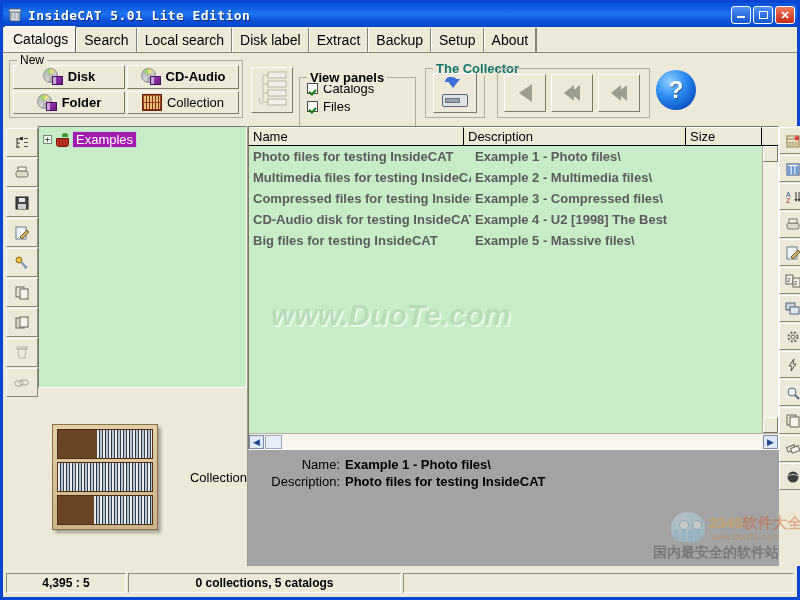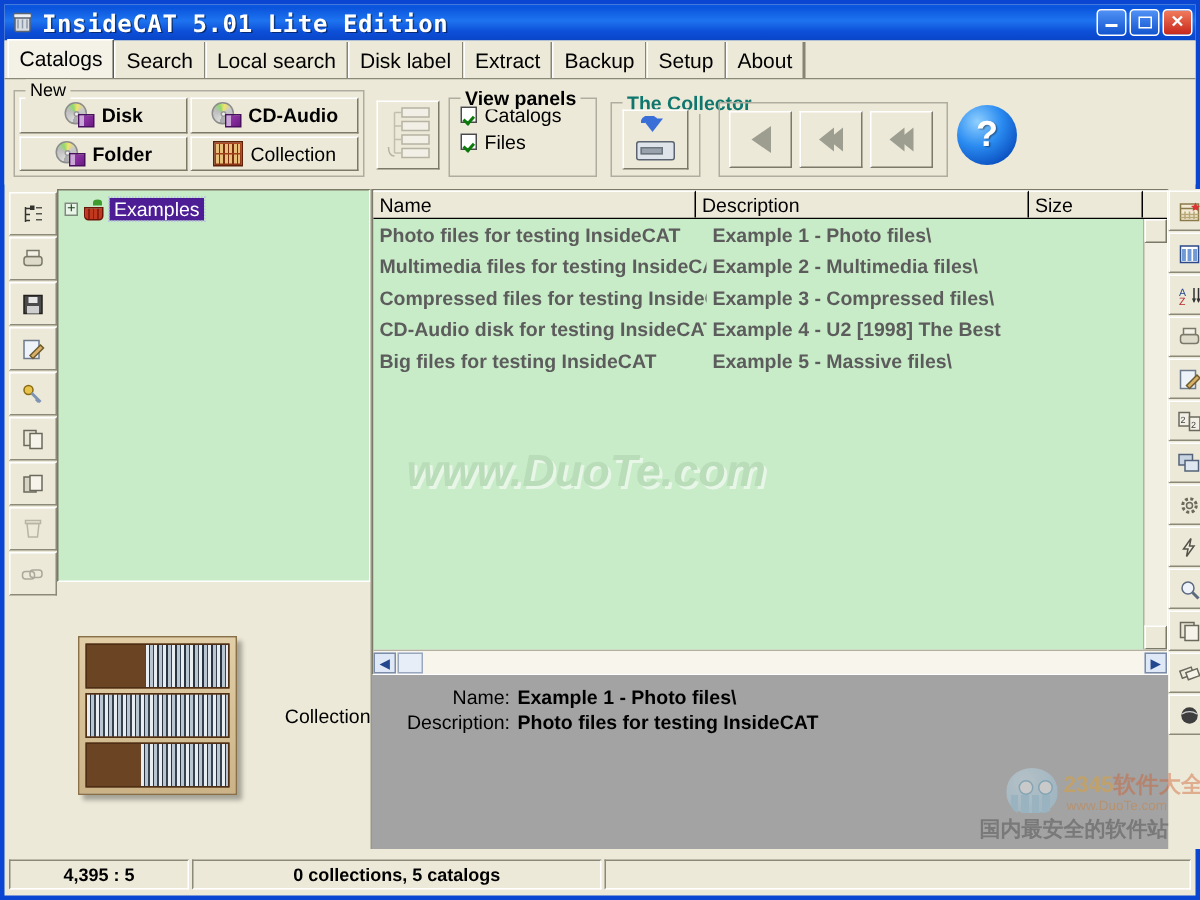--- a/index.html
+++ b/index.html
@@ -6,21 +6,21 @@
   body{width:800px;height:600px;overflow:hidden;font-family:"Liberation Sans",sans-serif;}
 
   #app{position:relative;width:800px;height:600px;box-sizing:border-box;
        border:3px solid #0b46d2;background:#ece9d8;}
 
   
   .titlebar{height:24px;width:100%;box-sizing:border-box;
     background:linear-gradient(180deg,#0a5ae0 0%,#0a53dc 8%,#1e74f0 45%,#0d4fd8 75%,#0845c8 100%);
     display:flex;align-items:center;padding:0 2px 0 4px;}
   .tb-icon{width:16px;height:16px;position:relative;flex:0 0 auto;margin-right:5px;}
-  .tb-title{color:#fff;font-size:16px;font-weight:bold;letter-spacing:.4px;
+  .tb-title{color:#fff;font-size:13px;font-weight:bold;letter-spacing:.4px;
     font-family:"DejaVu Sans Mono",monospace;text-shadow:1px 1px 0 rgba(0,0,0,.45);white-space:nowrap;}
   .tb-spacer{flex:1 1 auto;}
   .winbtns{display:flex;gap:2px;align-items:center;}
   .wbtn{width:20px;height:18px;border:1px solid #fff;border-radius:3px;
     display:flex;align-items:center;justify-content:center;box-sizing:border-box;}
   .wbtn.min{background:linear-gradient(180deg,#4f91f5,#1355cf);}
   .wbtn.max{background:linear-gradient(180deg,#4f91f5,#1355cf);}
   .wbtn.close{background:linear-gradient(180deg,#f07b5d,#c8281a);}
   .wgm{width:9px;height:8px;border:1.5px solid #fff;box-sizing:border-box;}
   .wgm.minl{border:none;border-bottom:2px solid #fff;height:5px;width:8px;}
@@ -70,21 +70,21 @@
   .ico-books:before{content:"";position:absolute;left:1px;right:1px;top:1px;height:6px;
     background:repeating-linear-gradient(90deg,#e8c07a 0 2px,#7a2f10 2px 3px);}
   .ico-books:after{content:"";position:absolute;left:1px;right:1px;top:8px;height:6px;
     background:repeating-linear-gradient(90deg,#e8c07a 0 2px,#7a2f10 2px 3px);}
 
   
   .treebtn{width:42px;height:46px;margin:14px 0 0 8px;background:#ece9d8;
     border:1px solid;border-color:#fff #7b7968 #7b7968 #fff;position:relative;box-sizing:border-box;}
 
   
-  #grp-view{width:99px;height:53px;margin-top:12px;}
+  #grp-view{width:117px;height:53px;margin-top:24px;}
   .chkline{display:flex;align-items:center;gap:5px;padding:3px 0 0 7px;font-size:13px;}
   .chk{width:11px;height:11px;background:#fff;border:1px solid #4a4a4a;position:relative;
     box-sizing:border-box;flex:0 0 auto;}
   .chk:after{content:"";position:absolute;left:2px;top:4px;width:3px;height:5px;
     border:solid #0a7a0a;border-width:0 2px 2px 0;transform:rotate(42deg);}
 
   
   #grp-coll{width:60px;height:50px;margin-top:15px;margin-left:9px;}
   .collbtn{width:44px;height:40px;margin:4px auto 0 auto;background:#ece9d8;
     border:1px solid;border-color:#fff #7b7968 #7b7968 #fff;position:relative;box-sizing:border-box;}
@@ -125,21 +125,21 @@
     border-color:#7b7968 #fff #fff #7b7968;box-sizing:border-box;padding:4px 0 0 4px;}
   .trow{display:flex;align-items:center;gap:3px;height:17px;}
   .exp{width:9px;height:9px;border:1px solid #7b8a7b;background:#e8f5e8;
     font-size:9px;line-height:7px;text-align:center;color:#204020;box-sizing:border-box;
     font-family:"DejaVu Sans Mono",monospace;}
   .basket{width:15px;height:14px;position:relative;flex:0 0 auto;}
   .basket .bsk{position:absolute;left:1px;bottom:0;width:13px;height:9px;
     background:repeating-linear-gradient(90deg,#c0391f 0 2px,#8e1f10 2px 3px);
     border:1px solid #6d1508;border-radius:0 0 3px 3px;box-sizing:border-box;}
   .basket .lf{position:absolute;left:7px;top:0;width:6px;height:4px;background:#3f9b2e;border-radius:50% 50% 0 0;}
-  .tlabel{background:#4c1d95;color:#fff;font-size:13px;padding:0 3px;line-height:15px;
+  .tlabel{background:#a21caf;color:#fff;font-size:13px;padding:0 3px;line-height:15px;
     outline:1px dotted #b8c4e0;}
 
   .shelfbox{flex:1 1 auto;background:#ece9d8;display:flex;align-items:center;padding-left:14px;}
   .shelf{width:120px;height:106px;background:linear-gradient(180deg,#e2cfa8,#cbb387);
     border:1px solid #8a7047;box-shadow:3px 3px 3px rgba(0,0,0,.3);position:relative;
     box-sizing:border-box;padding:4px;}
   .srow{height:30px;margin-bottom:3px;background:#6b4423;position:relative;overflow:hidden;
     border:1px solid #4e2f15;box-sizing:border-box;}
   .cds{position:absolute;top:0;bottom:0;right:0;
     background:repeating-linear-gradient(90deg,#e8edf2 0 2px,#2a3340 2px 3px,#b9c6d2 3px 5px,#38424f 5px 6px);}

